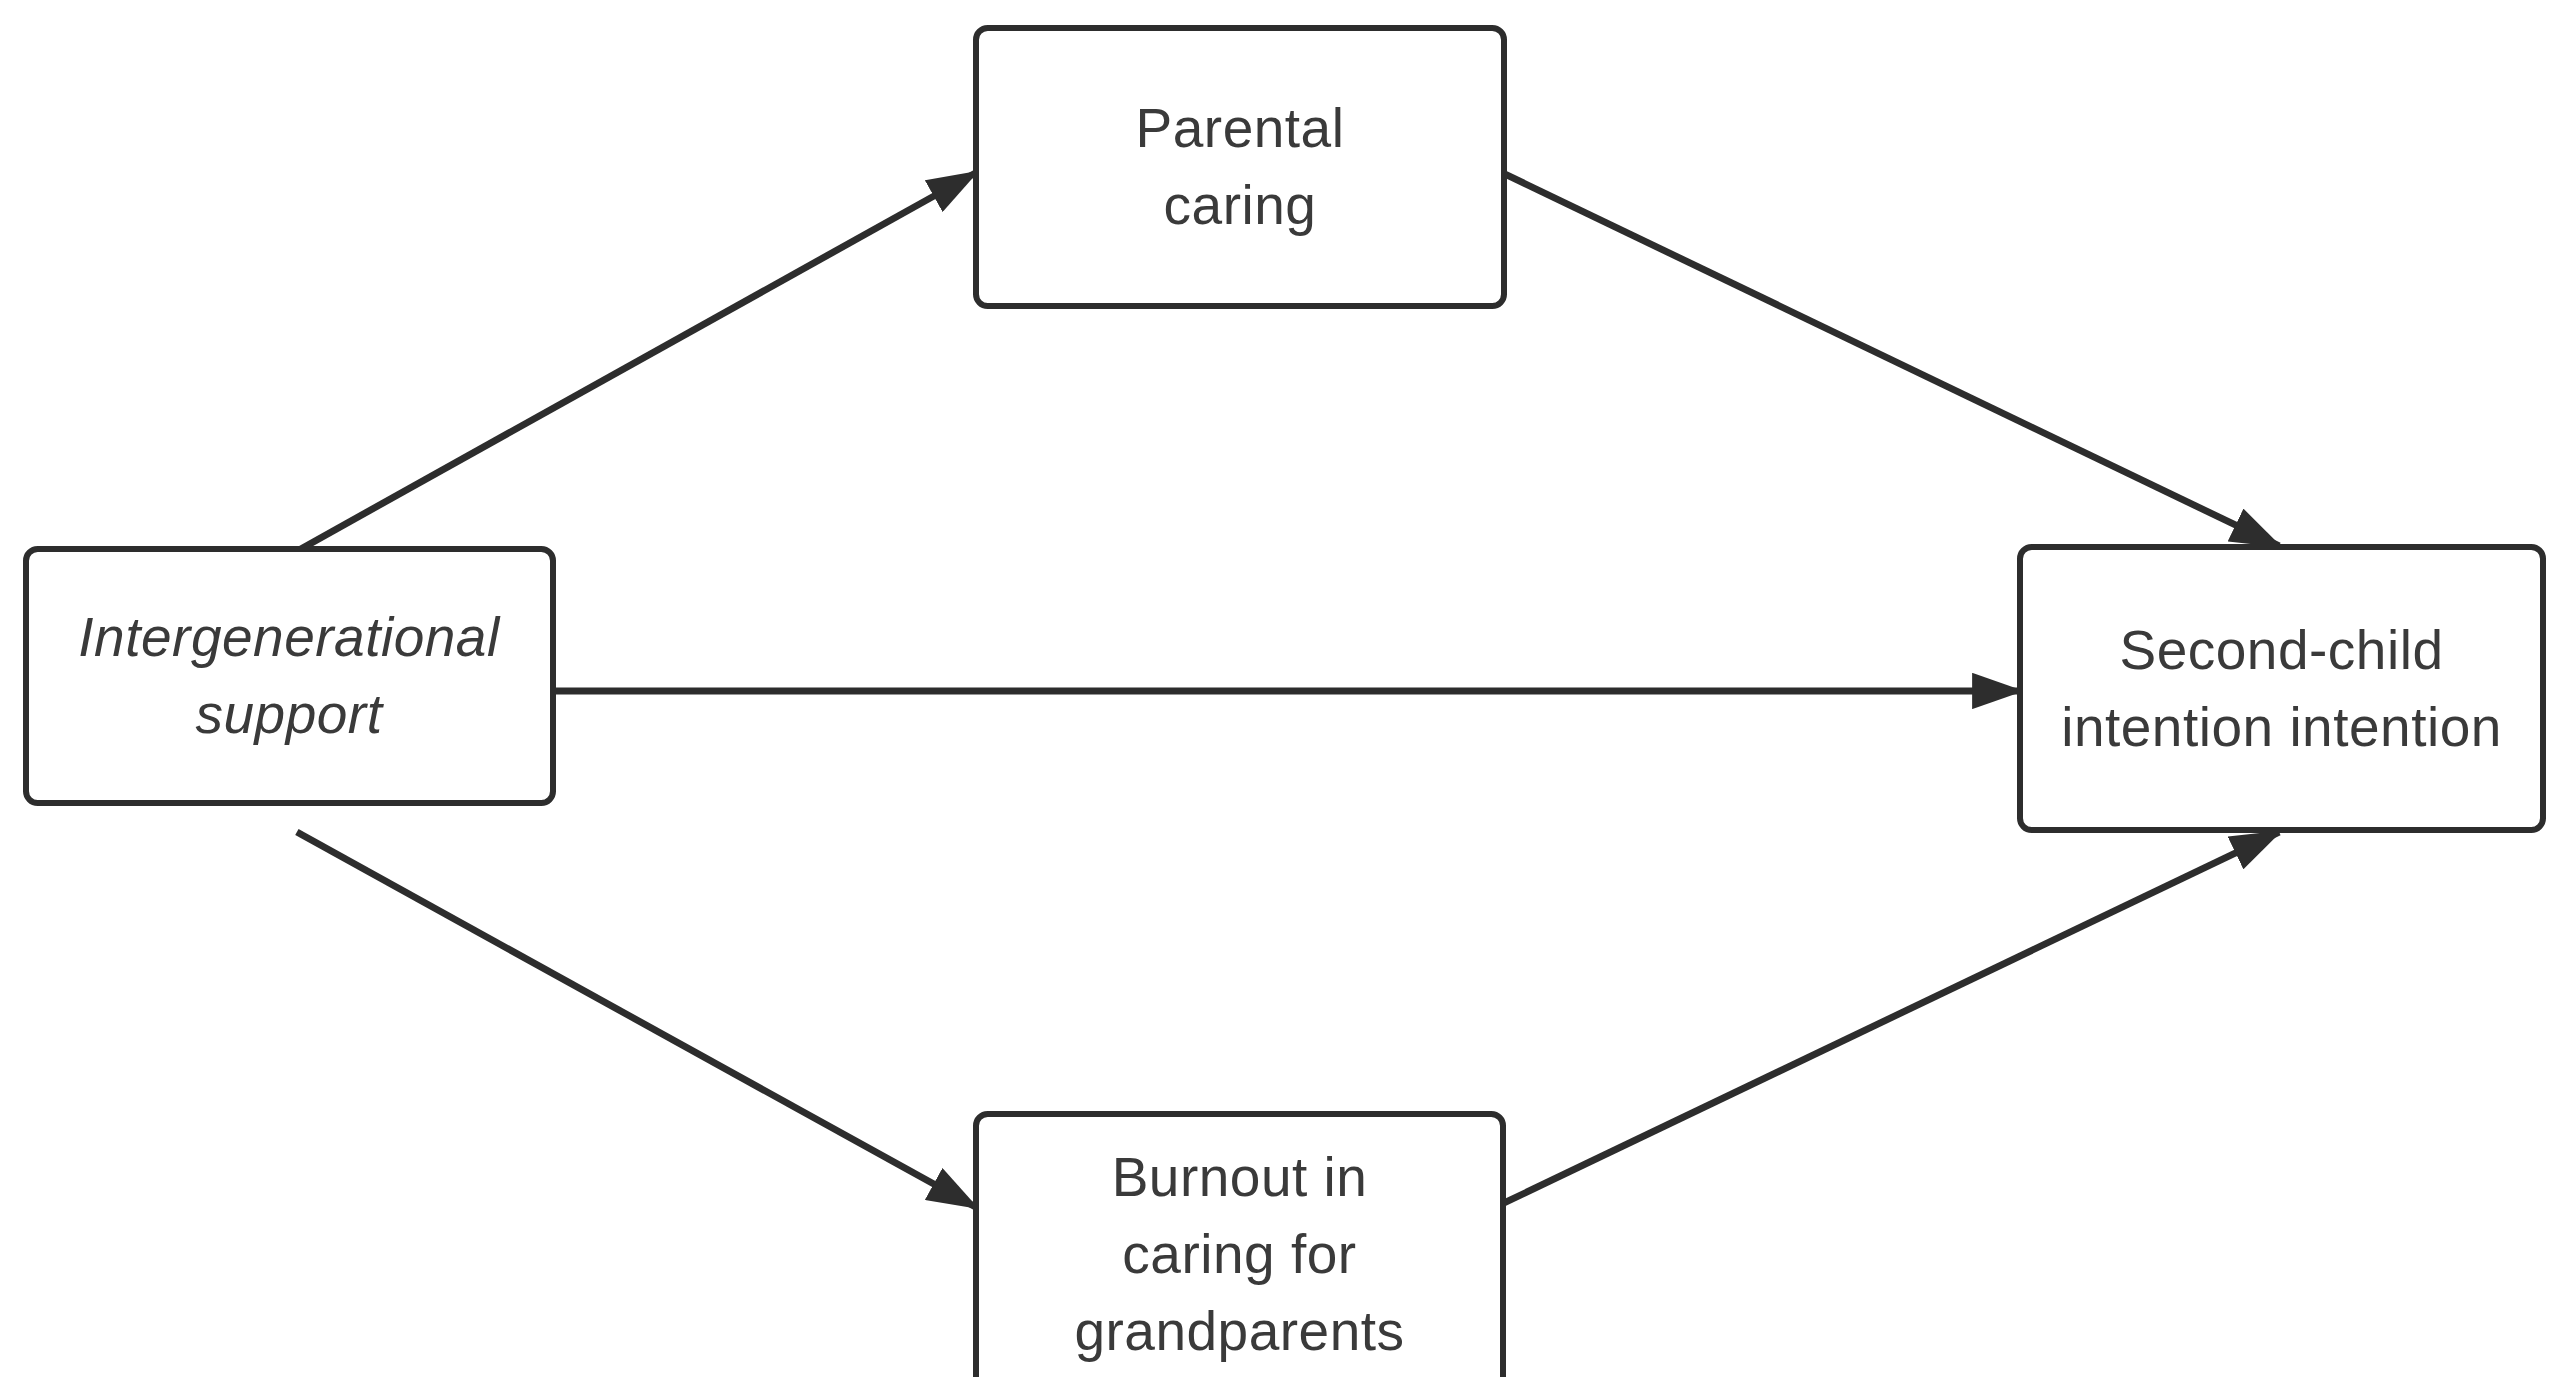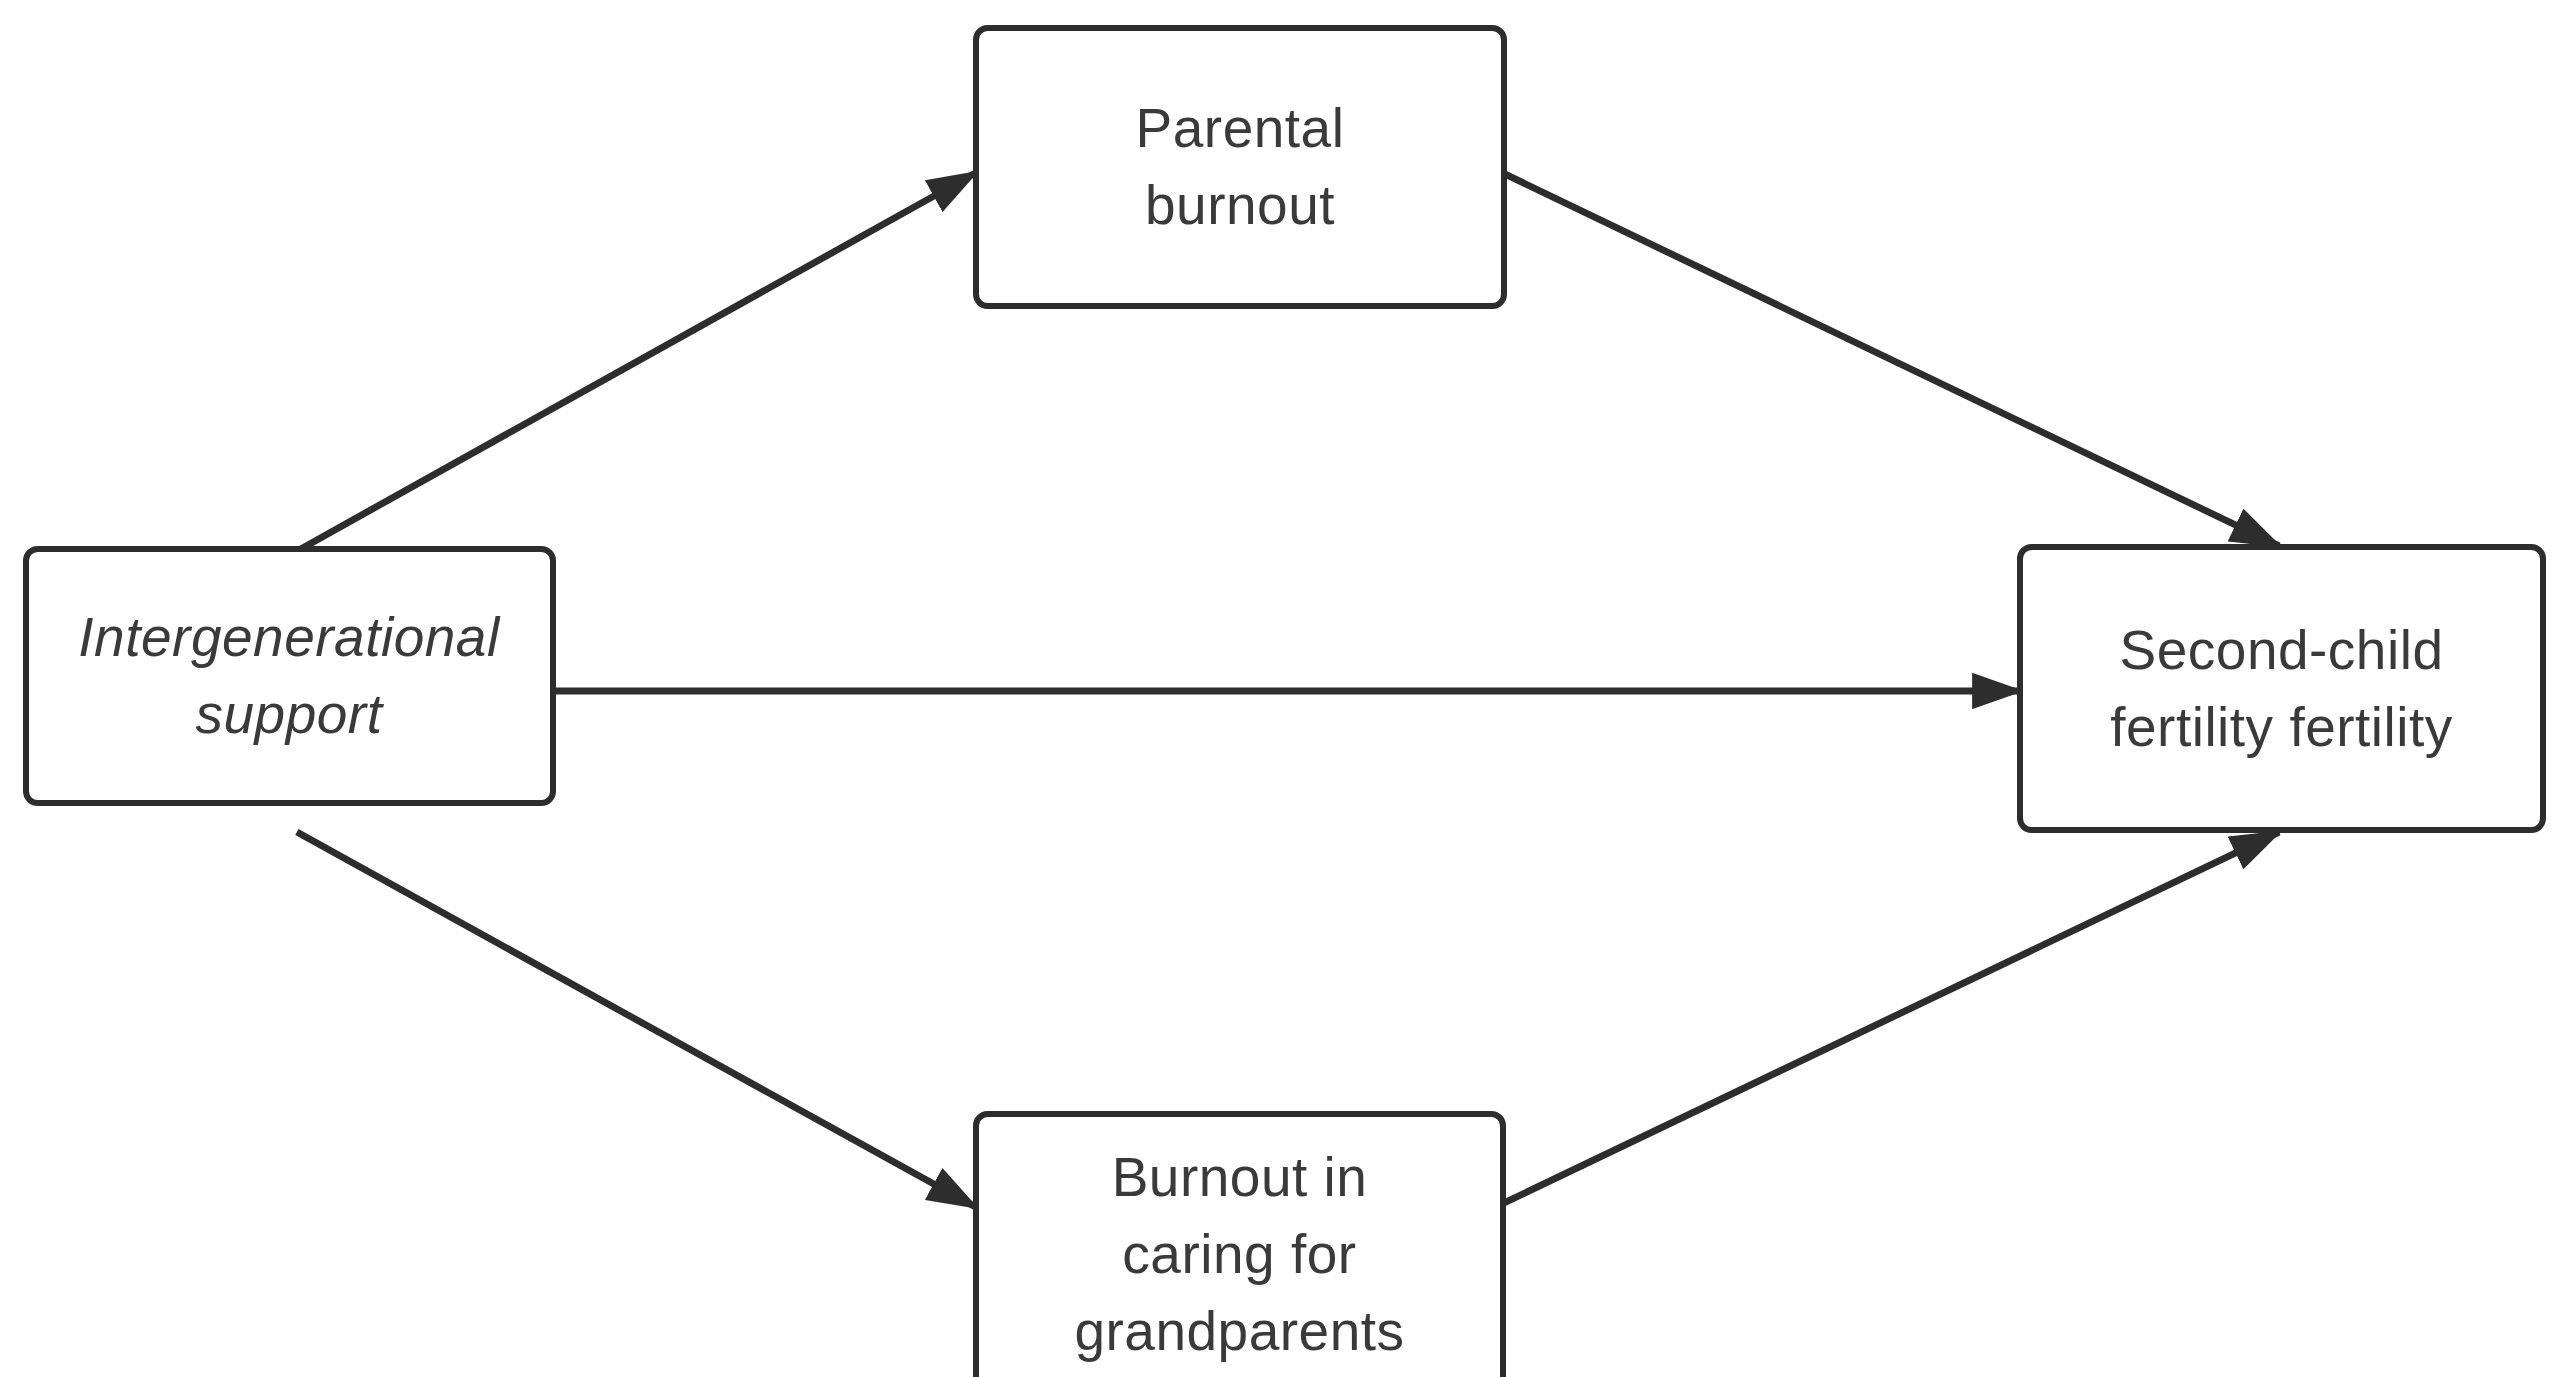--- a/index.html
+++ b/index.html
@@ -65,28 +65,28 @@
     <line x1="1534" y1="1228" x2="2326" y2="849" stroke="#2d2d2d" stroke-width="7" marker-end="url(#arrowhead)"></line>
   </svg>
 
   <div class="node-box box-left">
     <span class="node-label">Intergenerational
 support</span>
   </div>
 
   <div class="node-box box-top">
     <span class="node-label">Parental
-burnout</span>
+caring</span>
   </div>
 
   <div class="node-box box-bottom">
     <span class="node-label">Burnout in
 caring for
 grandparents</span>
   </div>
 
   <div class="node-box box-right">
     <span class="node-label">Second-child
-fertility fertility</span>
+intention intention</span>
   </div>
 
 </div>
 
 
 </body></html>

